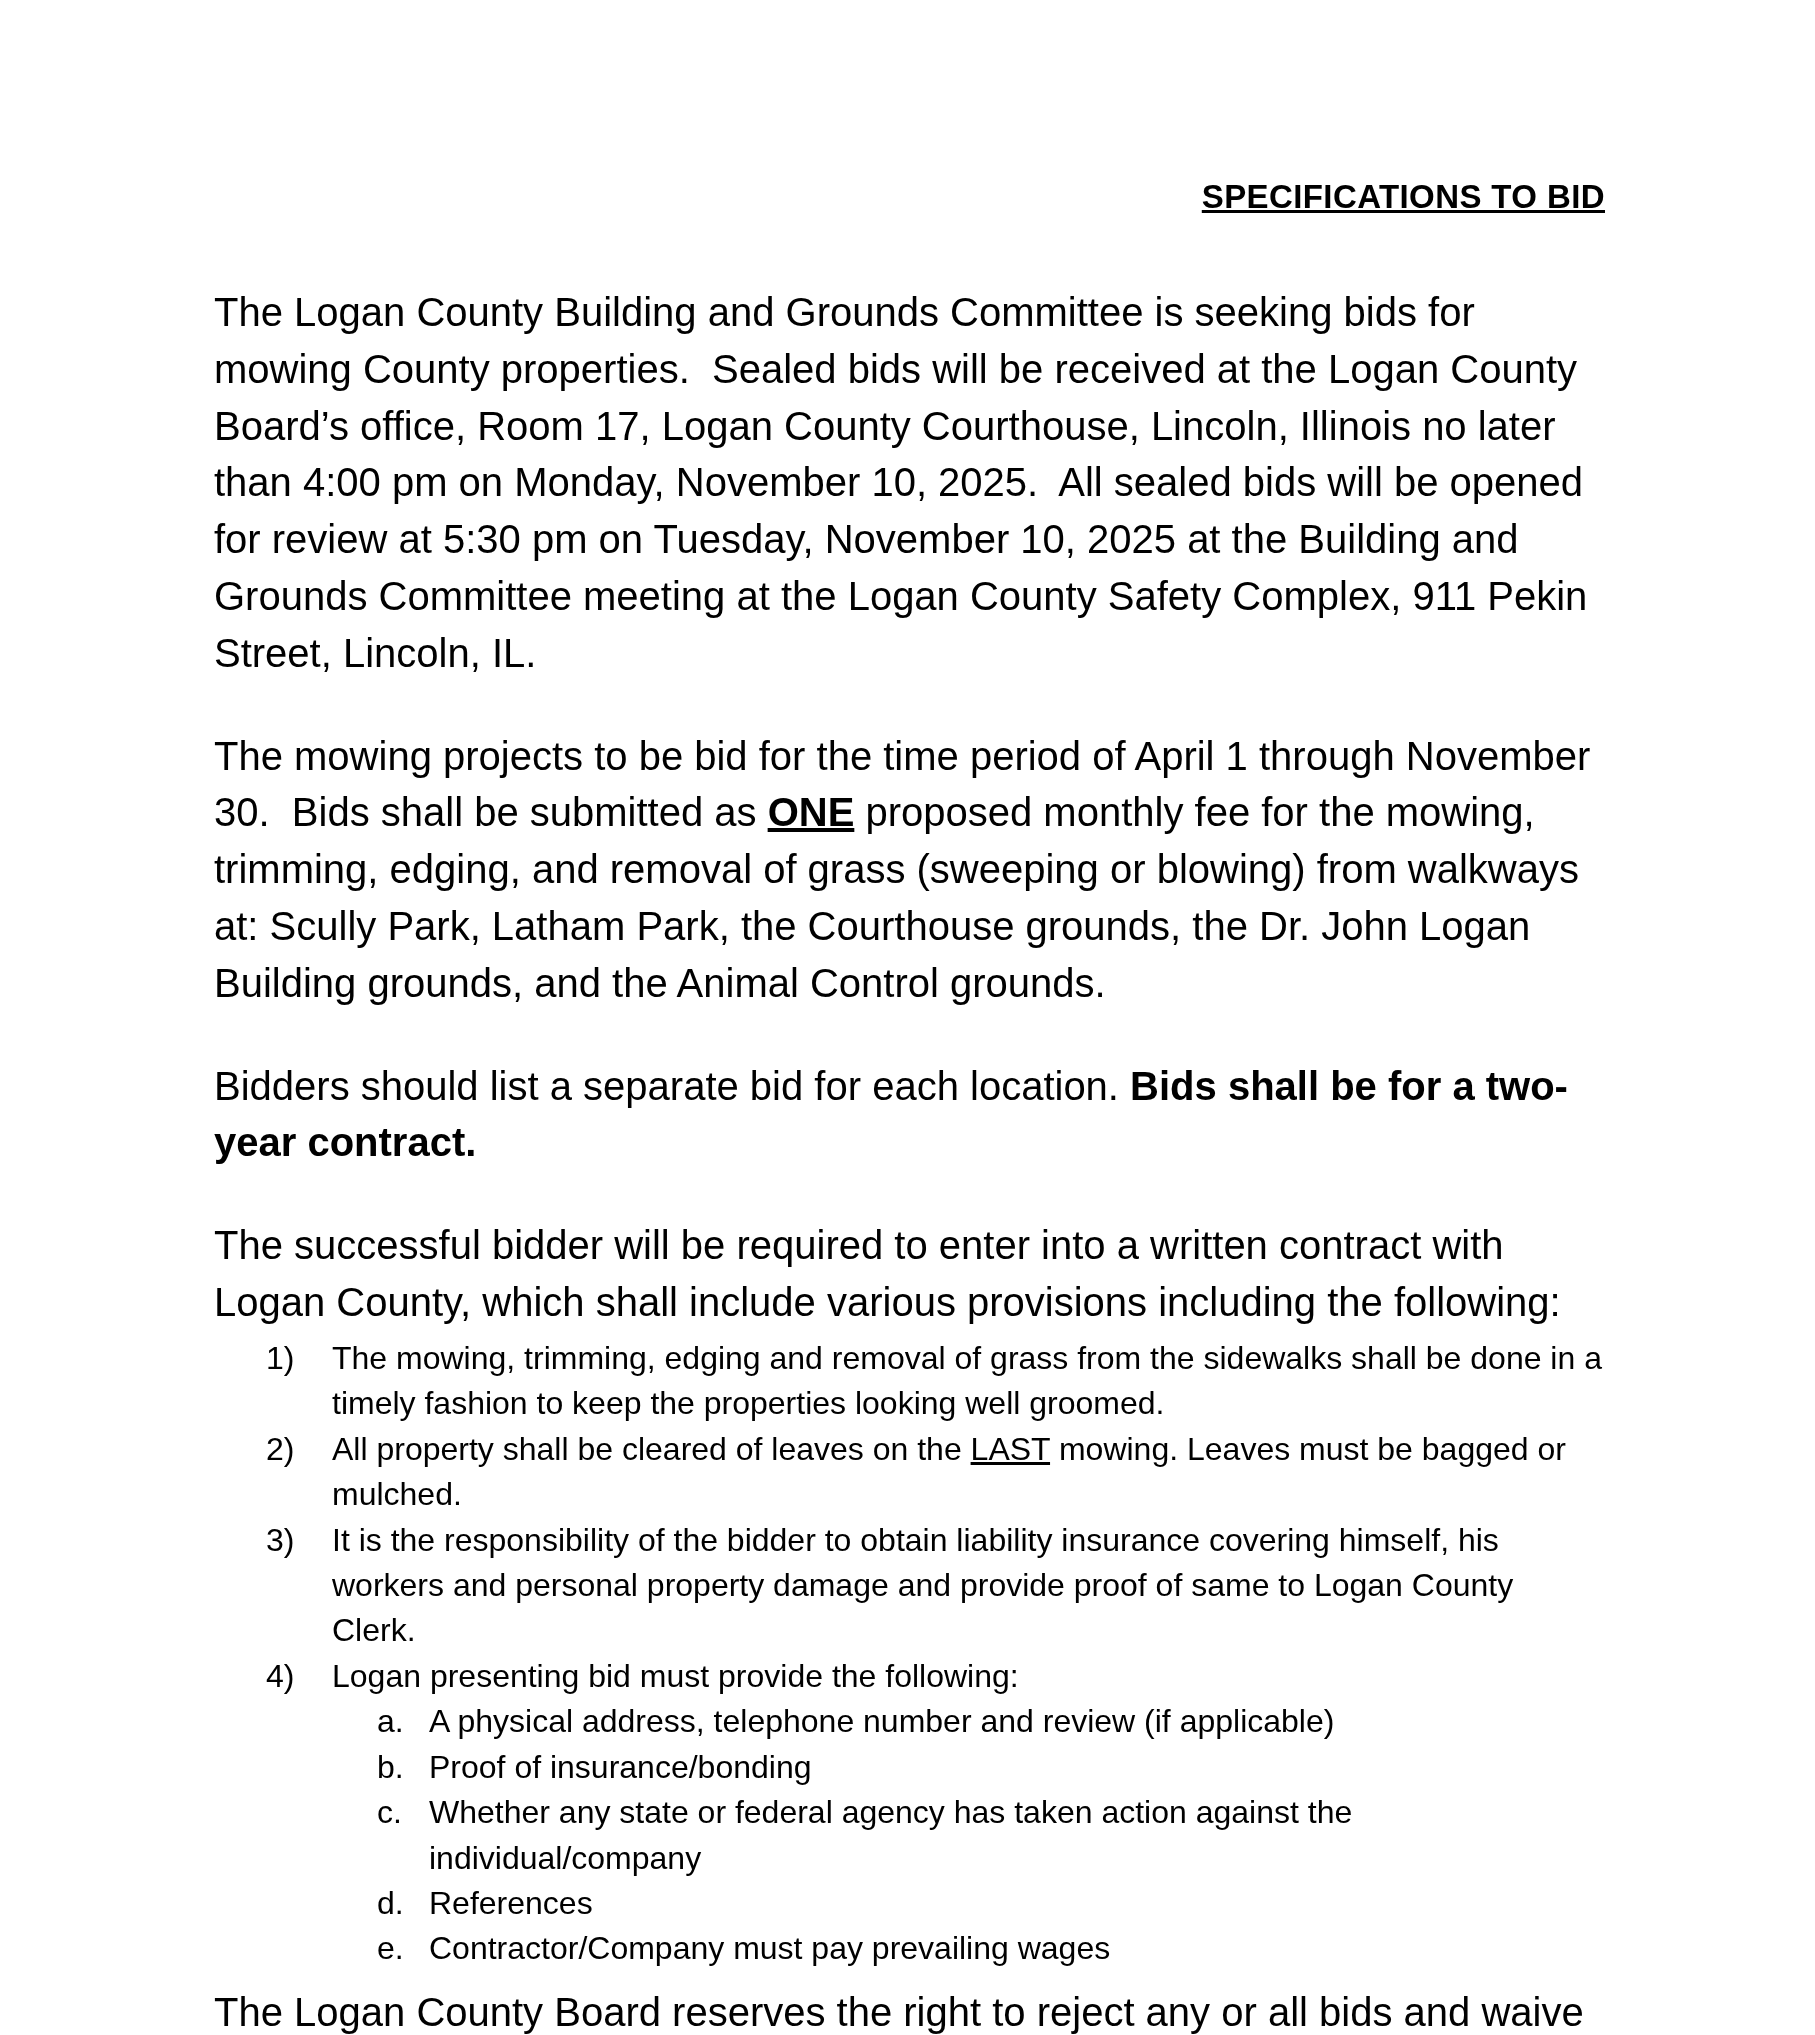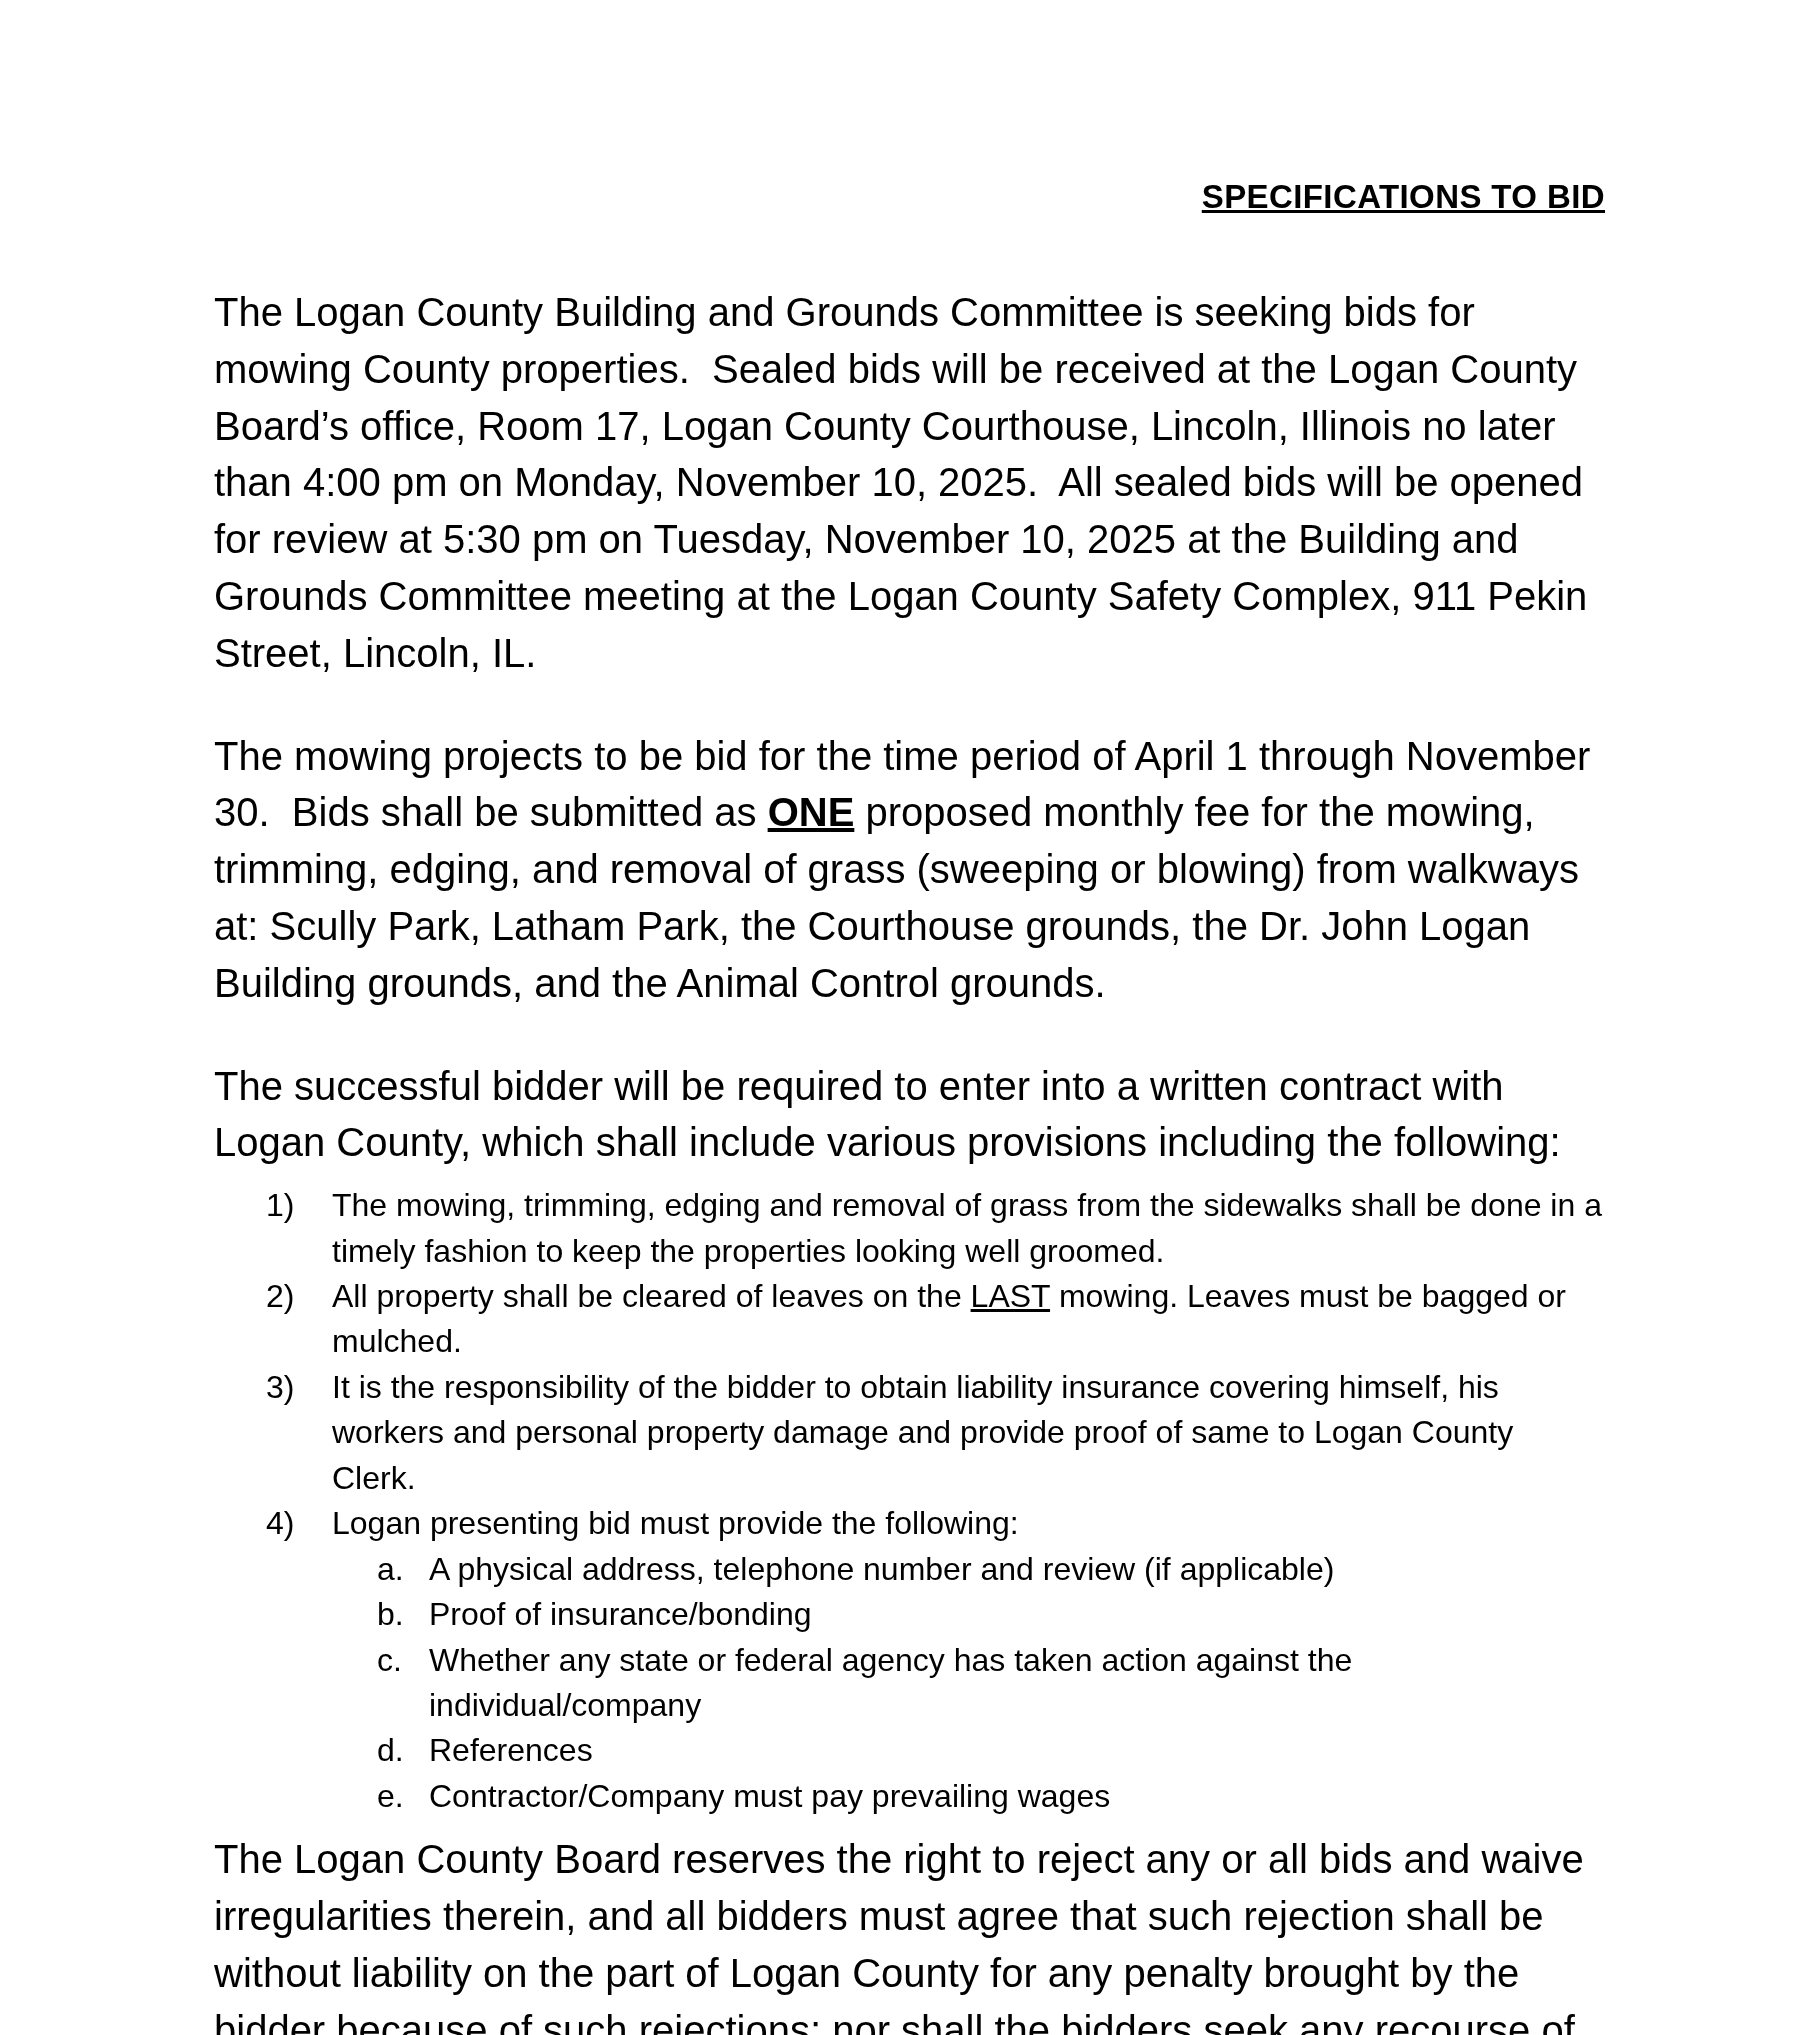--- a/index.html
+++ b/index.html
@@ -23,21 +23,21 @@
     text-decoration: underline;
     letter-spacing: 0.4px;
     margin-bottom: 68px;
   }
   .para {
     font-size: 40px;
     line-height: 1.42;
     margin-bottom: 46px;
     white-space: pre-wrap;
   }
-  .para.tight { margin-bottom: 12px; }
+  .para.tight { margin-bottom: 5px; }
   .list-item {
     display: flex;
     font-size: 32px;
     line-height: 1.42;
   }
   .marker {
     flex: none;
     white-space: pre;
   }
   .marker-l1 {
@@ -58,20 +58,21 @@
 <body>
 
 <div class="page">
 
   <h1 class="doc-title">SPECIFICATIONS TO BID</h1>
 
   <p class="para"><span>The Logan County Building and Grounds Committee is seeking bids for mowing County properties.  Sealed bids will be received at the Logan County Board’s office, Room 17, Logan County Courthouse, Lincoln, Illinois no later than 4:00 pm on Monday, November 10, 2025.  All sealed bids will be opened for review at 5:30 pm on Tuesday, November 10, 2025 at the Building and Grounds Committee meeting at the Logan County Safety Complex, 911 Pekin Street, Lincoln, IL.</span></p>
 
   <p class="para"><span>The mowing projects to be bid for the time period of April 1 through November 30.  Bids shall be submitted as </span><span style="font-weight: bold; text-decoration: underline;">ONE</span><span> proposed monthly fee for the mowing, trimming, edging, and removal of grass (sweeping or blowing) from walkways at: Scully Park, Latham Park, the Courthouse grounds, the Dr. John Logan Building grounds, and the Animal Control grounds.</span></p>
 
+  <p class="para"><span>Bidders should list a separate bid for each location. </span><span style="font-weight: bold;">Bids shall be for a two-year contract.</span></p>
 
   <p class="para tight"><span>The successful bidder will be required to enter into a written contract with Logan County, which shall include various provisions including the following:</span></p>
 
   <div class="list-item">
     <span class="marker marker-l1">1)</span>
     <span class="content"><span>The mowing, trimming, edging and removal of grass from the sidewalks shall be done in a timely fashion to keep the properties looking well groomed.</span></span>
   </div>
 
   <div class="list-item">
     <span class="marker marker-l1">2)</span>

